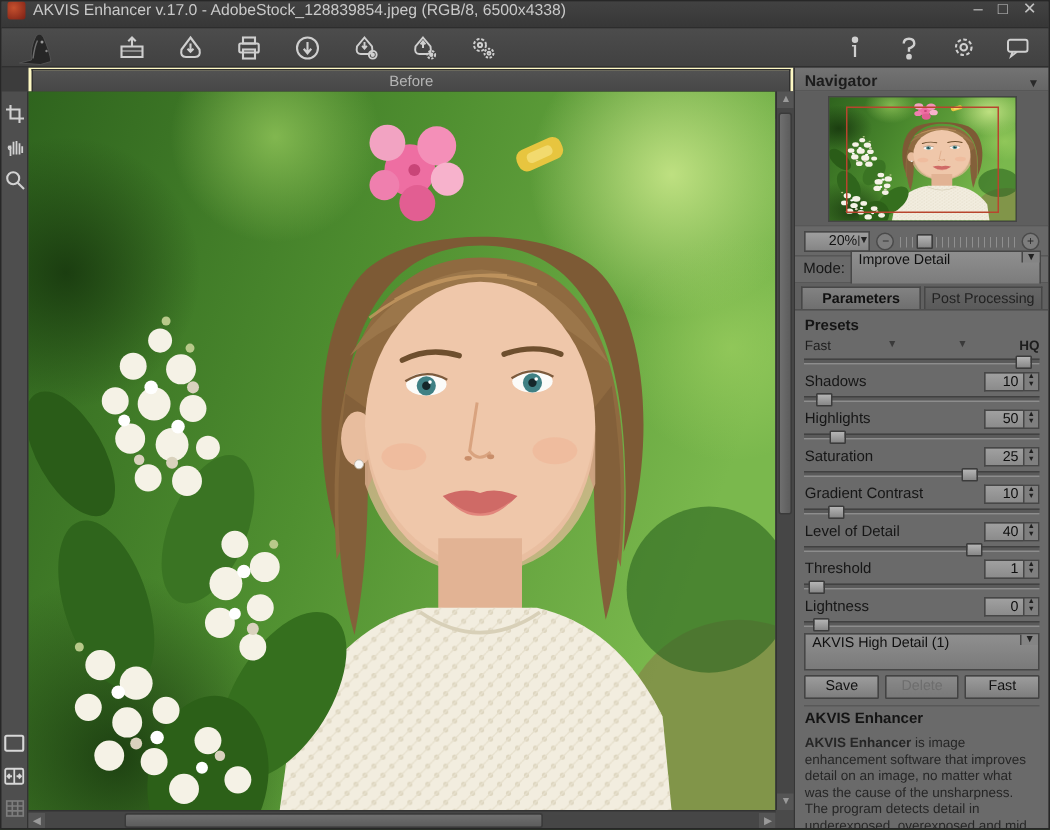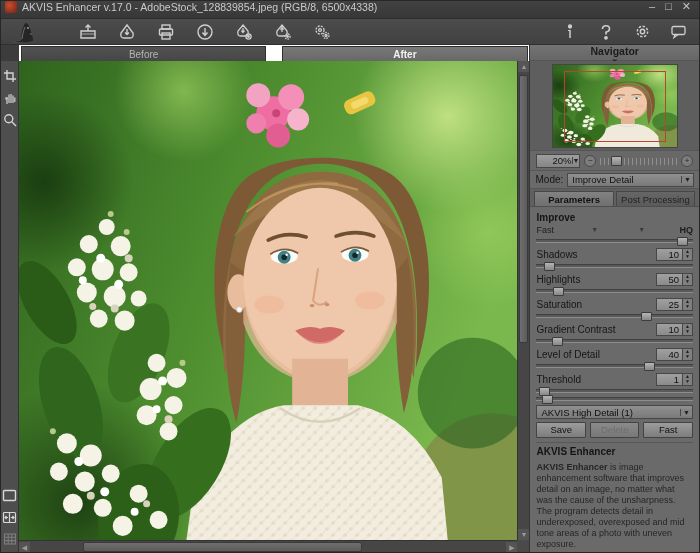--- a/index.html
+++ b/index.html
@@ -19,21 +19,21 @@
   .logo { width:46px; height:26px; display:flex; align-items:center; justify-content:center; }
   .tb-icons { display:flex; align-items:center; gap:17px; margin-left:30px; }
   .tb-icons-r { display:flex; align-items:center; gap:14px; margin-left:auto; margin-right:10px; }
   .tbtn { width:22px; height:22px; display:flex; align-items:center; justify-content:center; border-radius:3px; }
   .tbtn svg { display:block; }
 
   
   .content { display:flex; height:509px; }
   .viewer { width:530px; display:grid; grid-template-columns:18px 1fr 12px; grid-template-rows:16px 1fr 14px; background:#3c3c3c; }
 
-  .tabbar { grid-column:2/4; grid-row:1; display:flex; background:#ffffff; gap:16px; padding:1px 2px 0 2px; }
+  .tabbar { grid-column:2/4; grid-row:1; display:flex; background:#fef9c3; gap:16px; padding:1px 2px 0 2px;flex-direction:column; }
   .vtab { flex:1; font-size:10px; text-align:center; line-height:15px; border:1px solid #2f2f2f; border-bottom:none; }
   .vtab.inactive { background:linear-gradient(#525252,#464646); color:#b5b5b5; }
   .vtab.active { background:linear-gradient(#787878,#686868); color:#f2f2f2; font-weight:bold; }
   .tab-corner { grid-column:1; grid-row:1; background:#3c3c3c; }
 
   .tools { grid-column:1; grid-row:2/4; background:#4e4e4e; border-right:1px solid #333; display:flex; flex-direction:column; align-items:center; padding:4px 0; }
   .tools .grow { flex:1; }
   .lbtn { width:16px; height:18px; display:flex; align-items:center; justify-content:center; margin:2px 0; }
   .lbtn svg { display:block; }
 
@@ -42,39 +42,39 @@
 
   .vscroll { grid-column:3; grid-row:2; background:#464646; border-left:1px solid #333; position:relative; }
   .hscroll { grid-column:2; grid-row:3; background:#464646; border-top:1px solid #333; position:relative; }
   .scroll-corner { grid-column:3; grid-row:3; background:#4a4a4a; }
   .sb-arrow { position:absolute; width:11px; height:11px; color:#9a9a9a; font-size:7px; line-height:11px; text-align:center; background:#555; }
   .v-thumb { position:absolute; left:1px; width:9px; top:14px; height:56%; background:linear-gradient(90deg,#6f6f6f,#5c5c5c); border:1px solid #3a3a3a; border-radius:2px; }
   .h-thumb { position:absolute; top:1px; height:10px; left:64px; width:56%; background:linear-gradient(#6f6f6f,#5c5c5c); border:1px solid #3a3a3a; border-radius:2px; }
 
   
   .sidebar { width:170px; background:#6a6a6a; border-left:1px solid #353535; display:flex; flex-direction:column; overflow:hidden; color:#1c1c1c; }
-  .nav-head { height:16px; display:flex; align-items:center; padding:0 6px; background:linear-gradient(#737373,#666); border-bottom:1px solid #575757;flex-direction:column; }
+  .nav-head { height:16px; display:flex; align-items:flex-end; padding:0 6px; background:linear-gradient(#737373,#666); border-bottom:1px solid #575757; }
   .nav-head b { font-size:10.5px; flex:1; }
   .caret { font-size:8px; color:#2a2a2a; }
   .nav-body { height:90px; background:#5e5e5e; display:flex; align-items:center; justify-content:center; border-bottom:1px solid #575757; }
   .thumb-wrap { position:relative; width:126px; height:84px; border:1px solid #454545; background:#3f6b28; }
   .thumb-wrap svg { position:absolute; inset:0; width:100%; height:100%; }
   .view-rect { position:absolute; border:1px solid #b8452e; left:9%; top:8%; right:9%; bottom:5%; }
 
   .zoom-row { height:20px; display:flex; align-items:center; gap:4px; padding:0 6px; border-bottom:1px solid #575757; background:#686868; }
   .zoom-select { width:44px; height:14px; background:linear-gradient(#9e9e9e,#858585); border:1px solid #474747; display:flex; align-items:center; font-size:9.5px; }
   .zoom-select .zv { flex:1; text-align:center; color:#111;margin-left:15px; }
   .zoom-select .za { width:11px; border-left:1px solid #474747; text-align:center; font-size:7px; color:#222; }
   .round-btn { width:12px; height:12px; border:1px solid #4a4a4a; border-radius:50%; background:#7d7d7d; color:#2a2a2a; font-size:8px; line-height:10px; text-align:center; flex:none; }
   .ticks { position:relative; flex:1; height:10px; background:repeating-linear-gradient(90deg,#8f8f8f 0 1px,transparent 1px 4px); background-size:100% 7px; background-position:0 2px; background-repeat:no-repeat; }
   .ticks .handle { top:0; height:10px; }
 
   .mode-row { height:18px; display:flex; align-items:center; padding:0 5px; gap:4px; border-bottom:1px solid #575757; }
   .mode-row label { font-size:10px; color:#161616; }
-  .dd { flex:1; height:14px; background:linear-gradient(#8f8f8f,#7a7a7a); border:1px solid #474747; display:flex; align-items:center; font-size:9.5px; }
+  .dd { flex:1; height:25px; background:linear-gradient(#8f8f8f,#7a7a7a); border:1px solid #474747; display:flex; align-items:flex-start; font-size:9.5px; }
   .dd .dv { flex:1; padding-left:4px; color:#101010; white-space:nowrap; overflow:hidden; }
   .dd .da { width:12px; border-left:1px solid #474747; text-align:center; font-size:7px; color:#222; background:#848484; }
 
   .ptabs { height:18px; display:flex; gap:2px; padding:2px 4px 0 4px; background:#606060; border-bottom:1px solid #4e4e4e; }
   .ptab { flex:1; text-align:center; font-size:9.5px; line-height:15px; border:1px solid #474747; border-bottom:none; }
   .ptab.active { background:linear-gradient(#828282,#6f6f6f); font-weight:bold; color:#101010; }
   .ptab.inactive { background:linear-gradient(#666,#5a5a5a); color:#222; }
 
   .params { flex:1; padding:3px 6px 0 6px; overflow:hidden; }
   .sec-head { font-size:10px; font-weight:bold; color:#151515; margin:2px 0; }
@@ -460,21 +460,21 @@
           <span class="da">▼</span>
         </div>
       </div>
 
       <div class="ptabs">
         <div class="ptab active">Parameters</div>
         <div class="ptab inactive">Post Processing</div>
       </div>
 
       <div class="params">
-        <div class="sec-head">Improve</div>
+        <div class="sec-head">Presets</div>
         <div class="fastq">
           <span class="fq-l">Fast</span>
           <span class="fq-car" style="left:35%;">▼</span>
           <span class="fq-car" style="left:65%;">▼</span>
           <span class="fq-r">HQ</span>
         </div>
         <div class="track">
           <div class="handle" style="left: 93%;"></div>
         </div>
 
@@ -555,20 +555,30 @@
               <span class="spin">
                 <span>▲</span>
                 <span>▼</span>
               </span>
             </div>
         </div>
         <div class="track">
             <div class="handle" style="left: 5%;"></div>
           </div>
 
+        <div class="srow">
+          <span class="sl">Lightness</span>
+          <div class="valbox">
+              <span class="val">0</span>
+              <span class="spin">
+                <span>▲</span>
+                <span>▼</span>
+              </span>
+            </div>
+        </div>
         <div class="track">
             <div class="handle" style="left: 7%;"></div>
           </div>
 
         <div class="dd preset-dd">
           <span class="dv">AKVIS High Detail (1)</span>
           <span class="da">▼</span>
         </div>
         <div class="btnrow">
           <div class="pbtn">Save</div>

